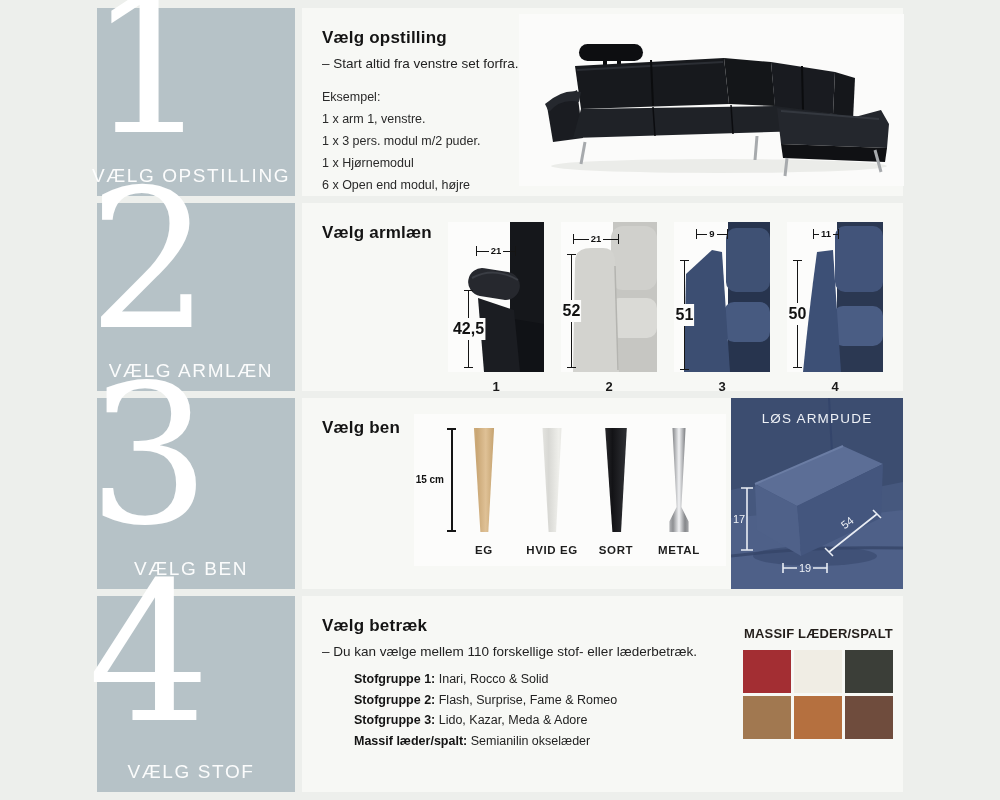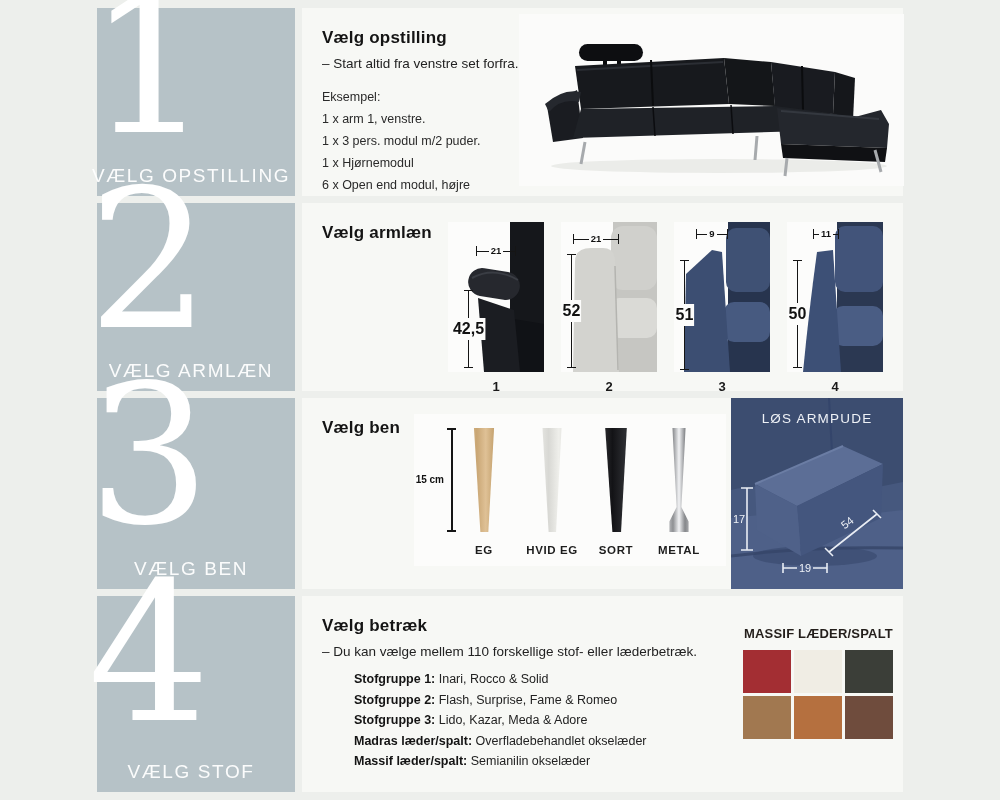--- a/index.html
+++ b/index.html
@@ -292,21 +292,20 @@
         <div class="tile-label">VÆLG STOF</div>
       </div>
       <div class="panel">
         <div class="p-text">
           <h2 class="sec-title">Vælg betræk</h2>
           <p class="sub">– Du kan vælge mellem 110 forskellige stof- eller læderbetræk.</p>
           <div class="grp-list">
             <p class="grp"><b>Stofgruppe 1:</b> <span>Inari, Rocco &amp; Solid</span></p>
             <p class="grp"><b>Stofgruppe 2:</b> <span>Flash, Surprise, Fame &amp; Romeo</span></p>
             <p class="grp"><b>Stofgruppe 3:</b> <span>Lido, Kazar, Meda &amp; Adore</span></p>
-            <p class="grp"><b>Madras læder/spalt:</b> <span>Overfladebehandlet okselæder</span></p>
             <p class="grp"><b>Massif læder/spalt:</b> <span>Semianilin okselæder</span></p>
           </div>
         </div>
         <div class="swatchbox">
           <div class="swatch-title">MASSIF LÆDER/SPALT</div>
           <div class="swatch-grid">
             <div class="swatch" style="background-color: rgb(163, 46, 51);"></div>
             <div class="swatch" style="background-color: rgb(240, 237, 228);"></div>
             <div class="swatch" style="background-color: rgb(59, 62, 56);"></div>
             <div class="swatch" style="background-color: rgb(161, 120, 80);"></div>

